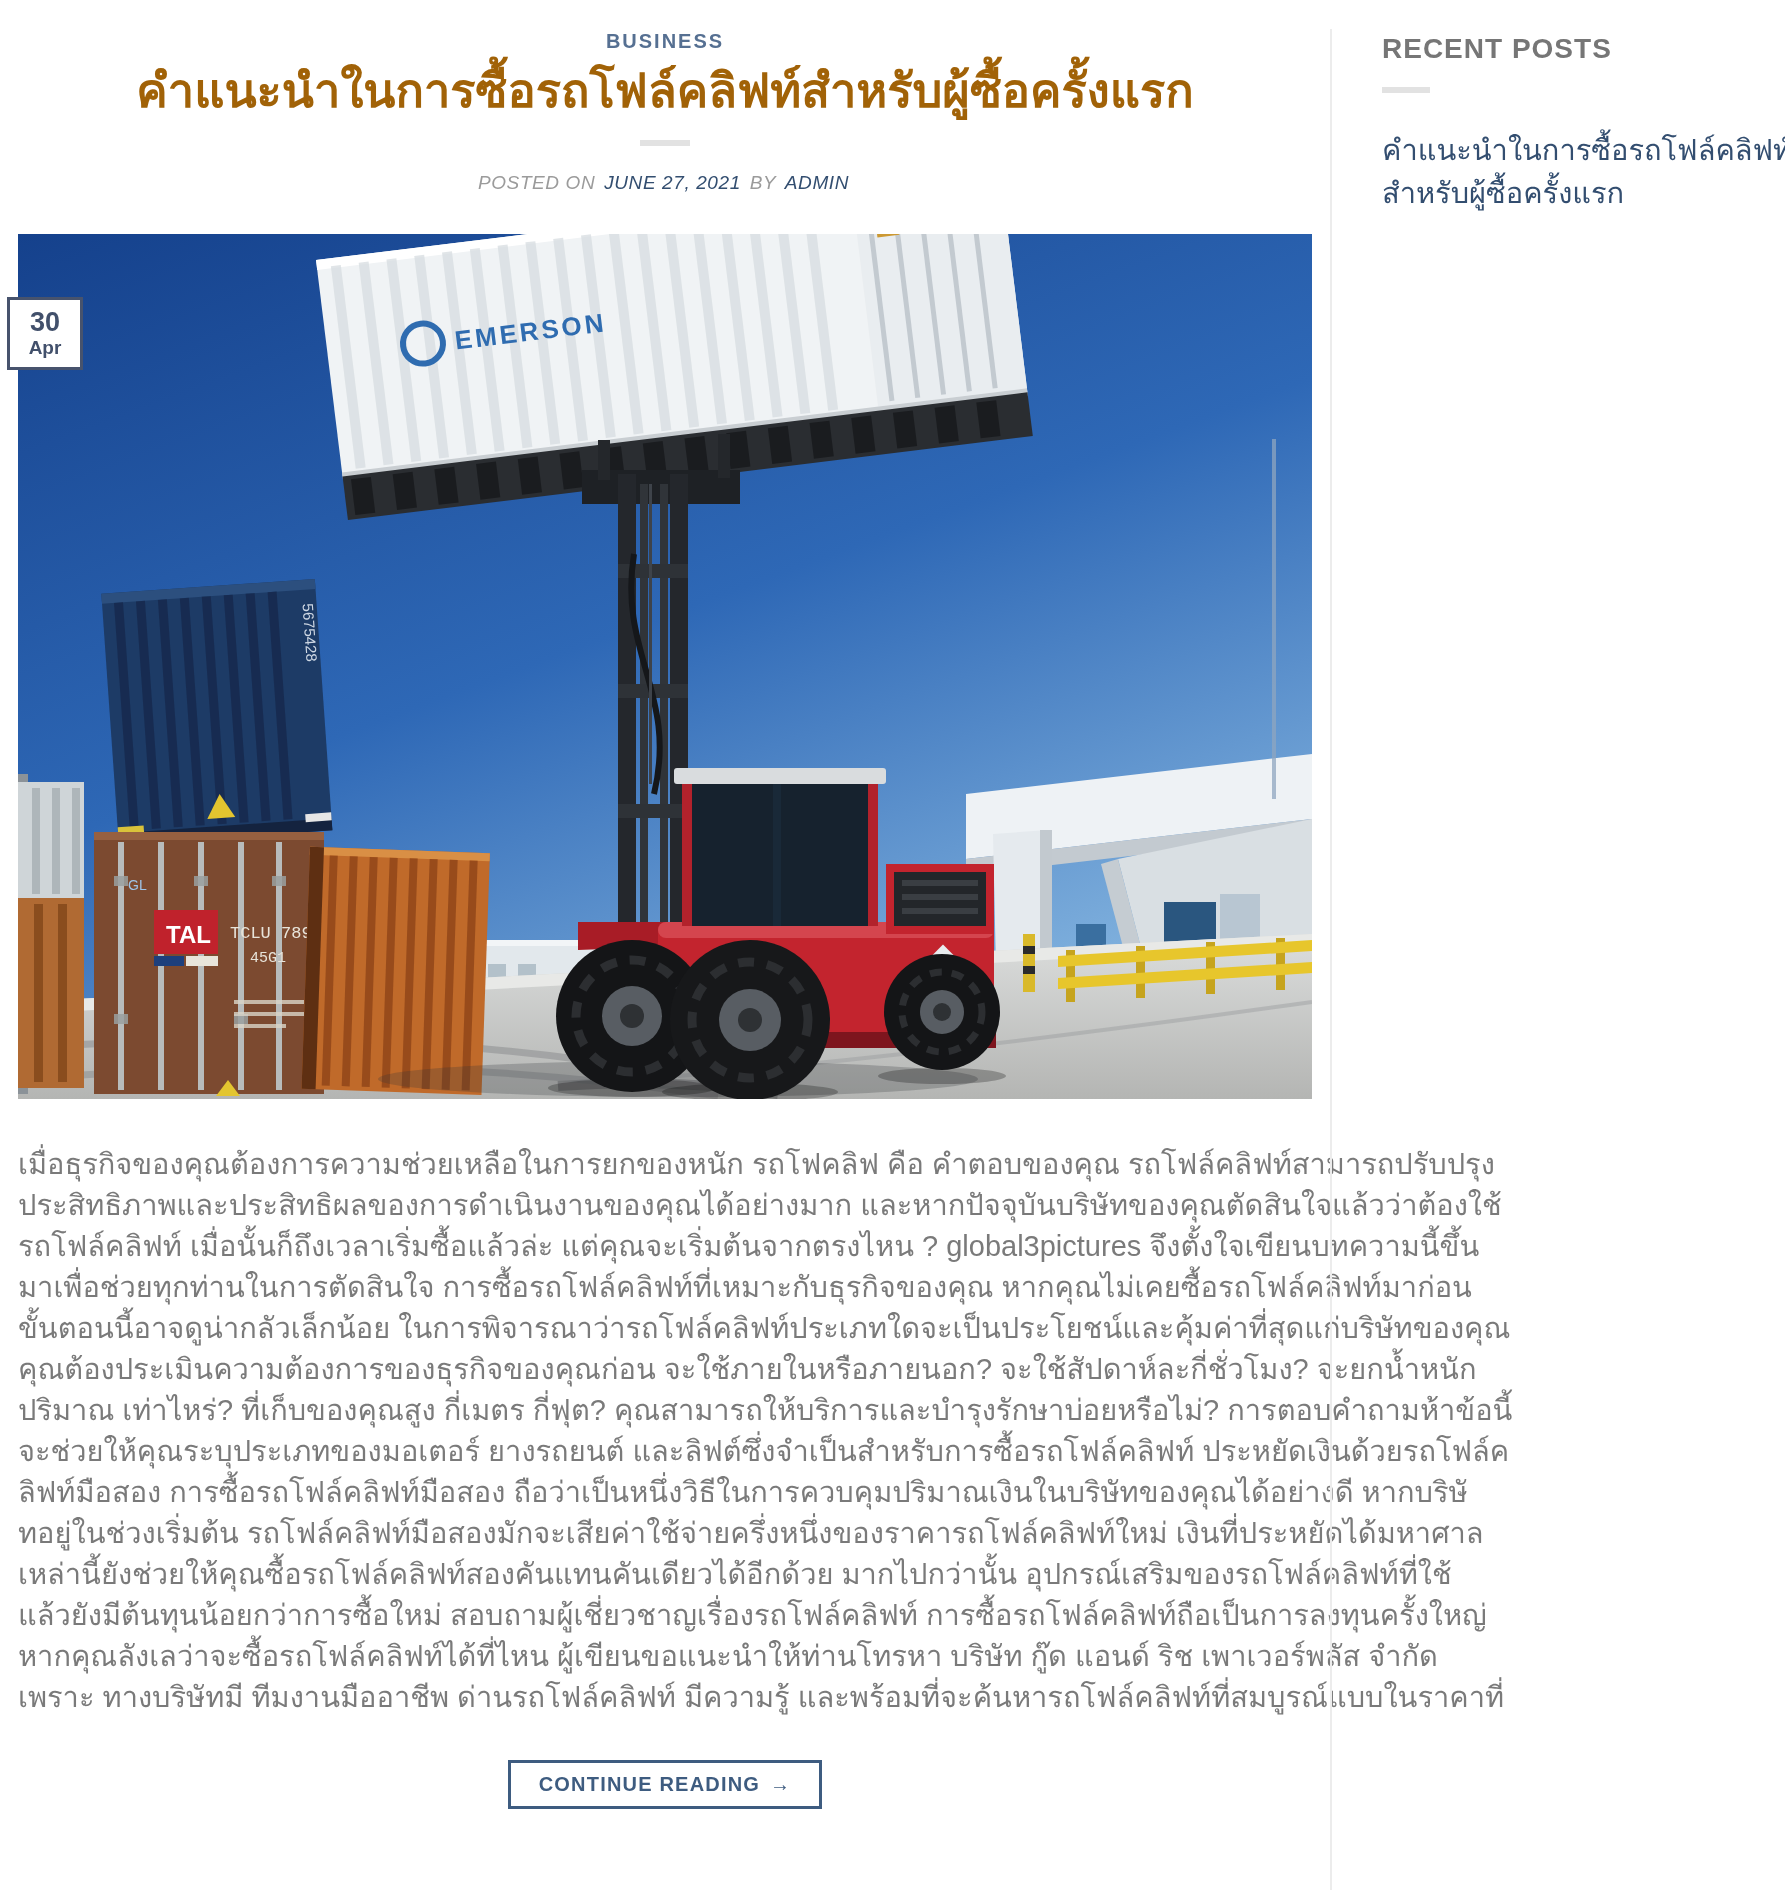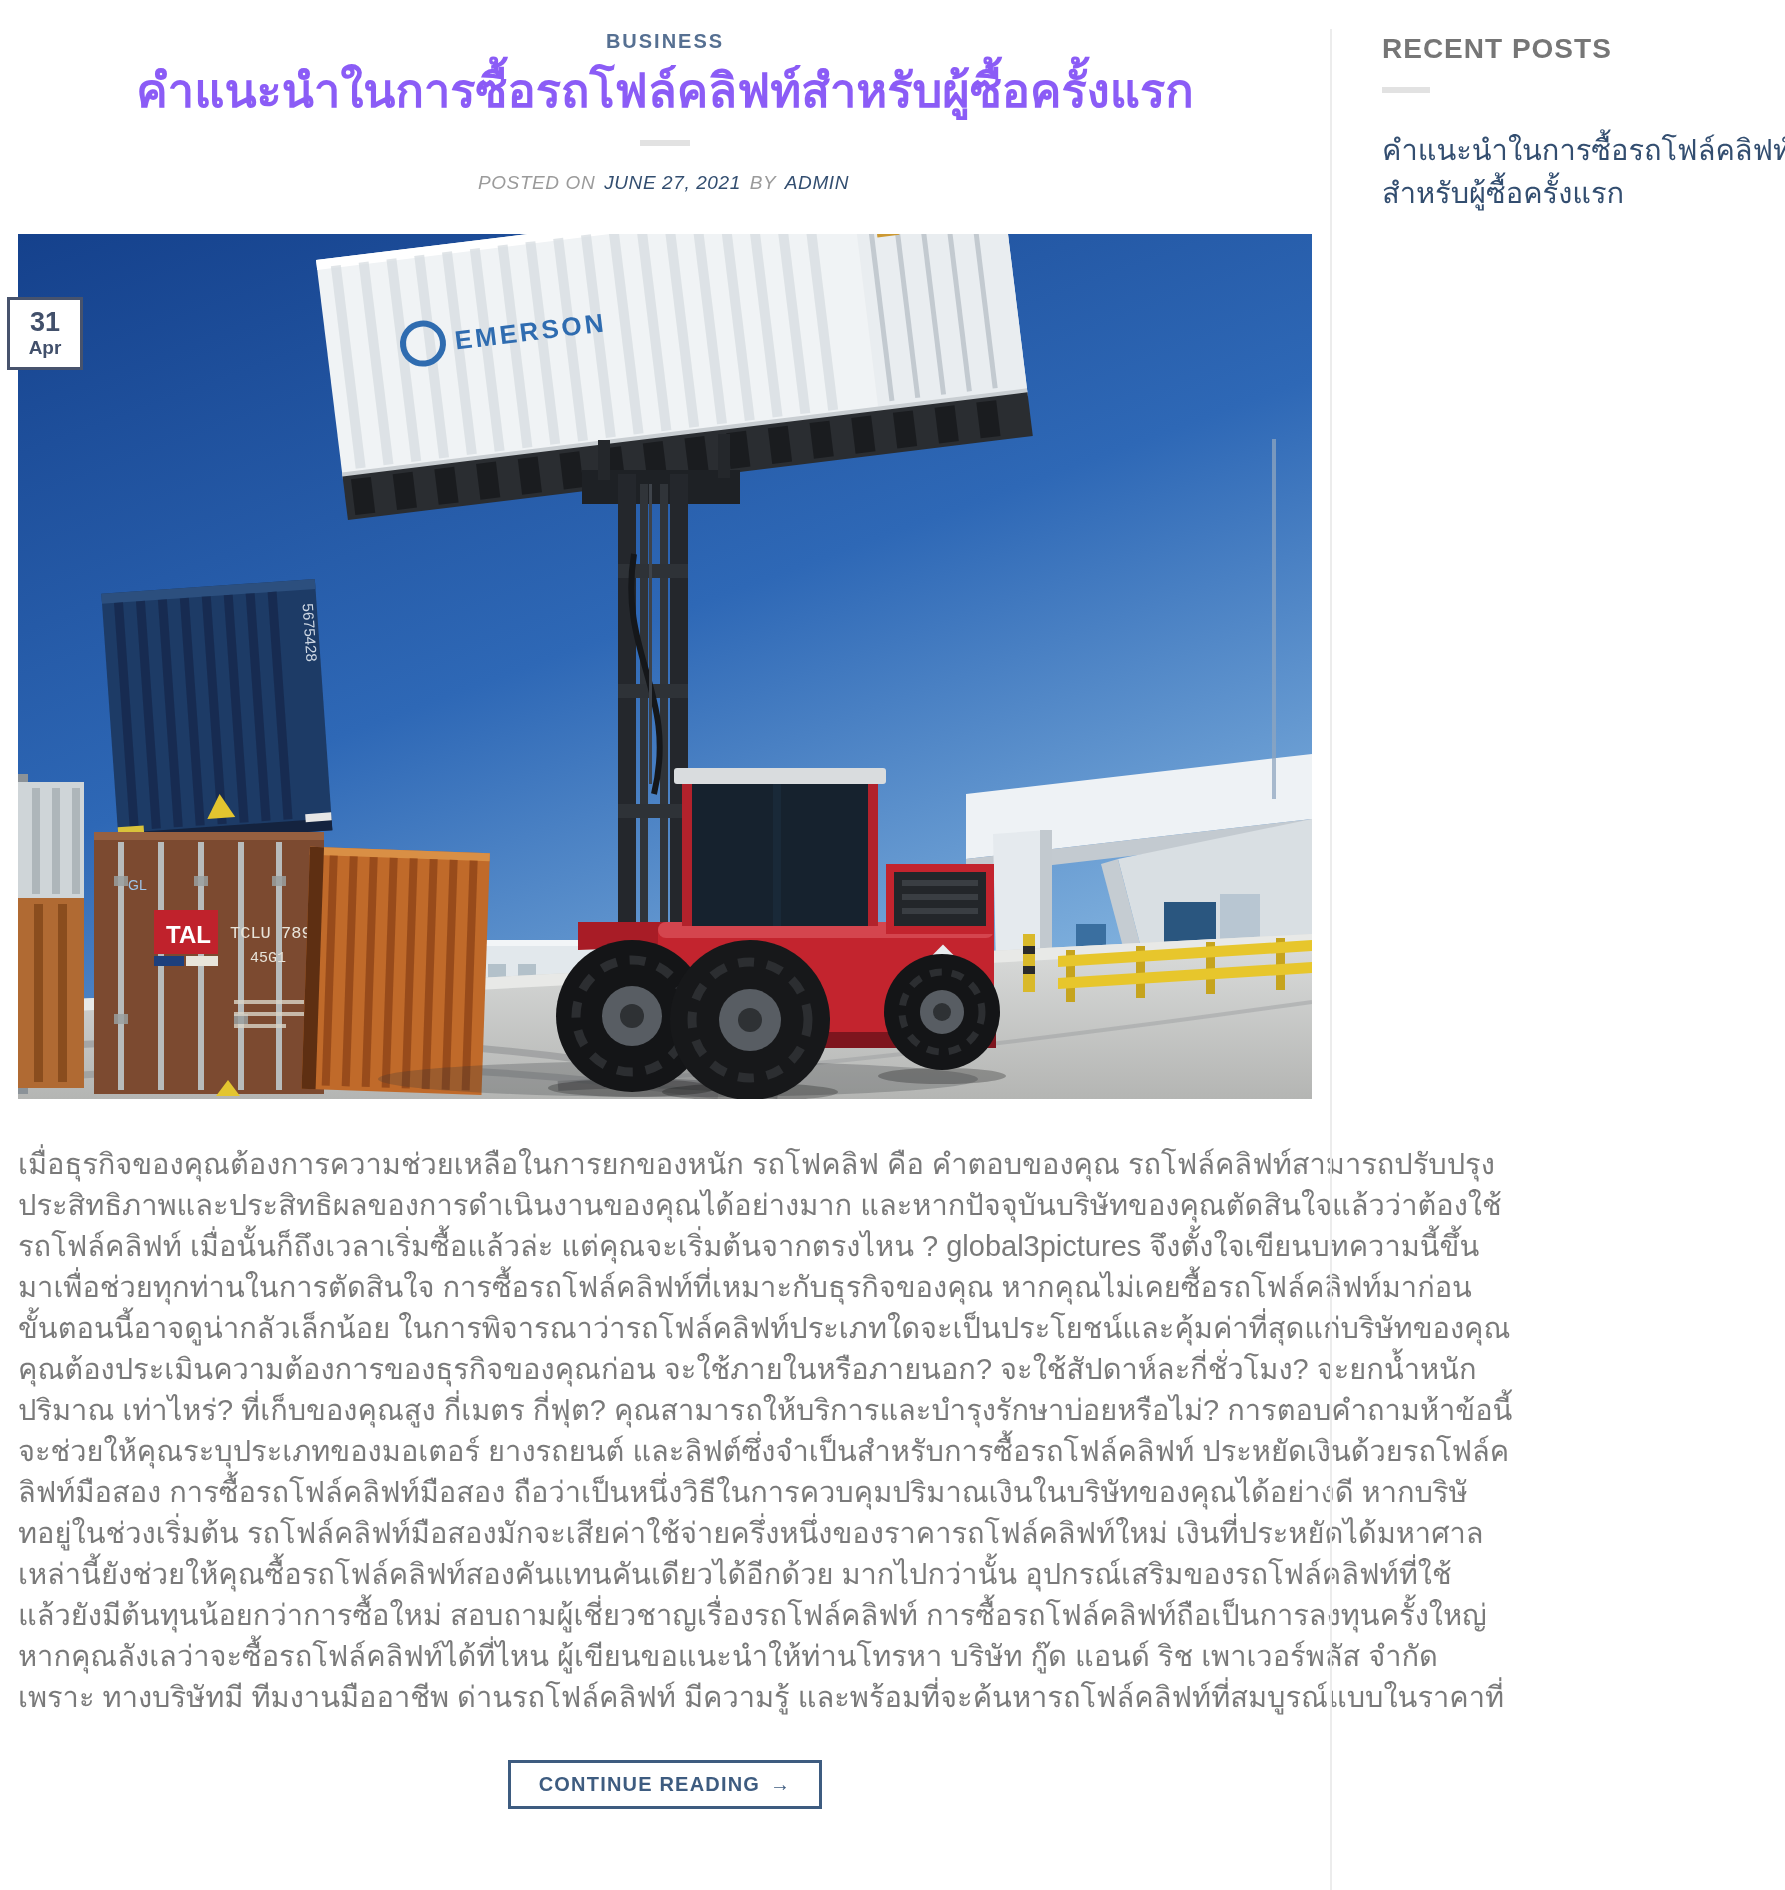--- a/index.html
+++ b/index.html
@@ -2,21 +2,21 @@
 <html><head>
 <meta charset="utf-8">
 <style>
   html,body{margin:0;padding:0;background:#ffffff;width:1785px;height:1890px;overflow:hidden;
     font-family:"Liberation Sans","DejaVu Sans",sans-serif;}
   .page{display:flex;width:1576px;align-items:stretch;}
   .article-col{width:1330px;box-sizing:border-box;padding:0 18px;flex:0 0 auto;}
   .post-header{text-align:center;}
   .category{display:inline-block;margin-top:30px;font-size:20px;font-weight:700;letter-spacing:2px;
     color:#567092;text-transform:uppercase;cursor:pointer;text-decoration:none;}
-  .title{margin:6px 0 0;font-size:47px;font-weight:700;color:#8b5cf6;line-height:1.35;white-space:nowrap;}
+  .title{margin:6px 0 0;font-size:47px;font-weight:700;color:#a16207;line-height:1.35;white-space:nowrap;}
   .rule{width:50px;height:6px;background:#e2e2e2;}
   .title-rule{margin:18px auto 0;}
   .meta{margin-top:26px;font-size:19px;letter-spacing:.6px;color:#9b9b9b;text-transform:uppercase;font-style:italic;}
   .meta a{color:#334e70;text-decoration:none;cursor:pointer;margin:0 3px;}
   .featured{position:relative;margin:40px 0 0;width:1294px;height:865px;}
   .featured svg{display:block;width:1294px;height:865px;}
   .date-badge{position:absolute;top:63px;left:-11px;width:76px;height:73px;box-sizing:border-box;
     border:3px solid #47536d;background:#ffffff;display:flex;flex-direction:column;
     align-items:center;justify-content:center;color:#42506b;}
   .date-badge .day{font-size:27px;font-weight:700;line-height:1.02;}
@@ -278,21 +278,21 @@
           <circle cx="732" cy="786" r="58" fill="none" stroke="#2c2e31" stroke-width="9" stroke-dasharray="16 13"></circle>
           <circle cx="732" cy="786" r="31" fill="#585d63"></circle>
           <circle cx="732" cy="786" r="12" fill="#2e3134"></circle>
           <circle cx="924" cy="778" r="58" fill="#141517"></circle>
           <circle cx="924" cy="778" r="40" fill="none" stroke="#2c2e31" stroke-width="7" stroke-dasharray="12 10"></circle>
           <circle cx="924" cy="778" r="22" fill="#585d63"></circle>
           <circle cx="924" cy="778" r="9" fill="#2e3134"></circle>
         </g>
       </svg>
       <div class="date-badge">
-        <span class="day">31</span>
+        <span class="day">30</span>
         <span class="month">Apr</span>
       </div>
     </figure>
 
     <div class="body-text">
         <div class="body-line">เมื่อธุรกิจของคุณต้องการความช่วยเหลือในการยกของหนัก รถโฟคลิฟ คือ คำตอบของคุณ  รถโฟล์คลิฟท์สามารถปรับปรุง</div>
         <div class="body-line">ประสิทธิภาพและประสิทธิผลของการดำเนินงานของคุณได้อย่างมาก และหากปัจจุบันบริษัทของคุณตัดสินใจแล้วว่าต้องใช้</div>
         <div class="body-line">รถโฟล์คลิฟท์ เมื่อนั้นก็ถึงเวลาเริ่มซื้อแล้วล่ะ แต่คุณจะเริ่มต้นจากตรงไหน ? global3pictures จึงตั้งใจเขียนบทความนี้ขึ้น</div>
         <div class="body-line">มาเพื่อช่วยทุกท่านในการตัดสินใจ การซื้อรถโฟล์คลิฟท์ที่เหมาะกับธุรกิจของคุณ หากคุณไม่เคยซื้อรถโฟล์คลิฟท์มาก่อน</div>
         <div class="body-line">ขั้นตอนนี้อาจดูน่ากลัวเล็กน้อย ในการพิจารณาว่ารถโฟล์คลิฟท์ประเภทใดจะเป็นประโยชน์และคุ้มค่าที่สุดแก่บริษัทของคุณ</div>

